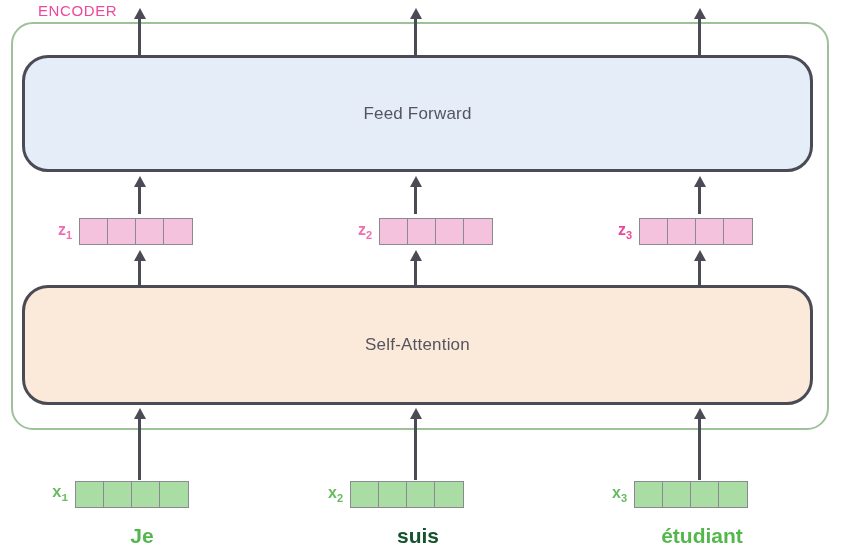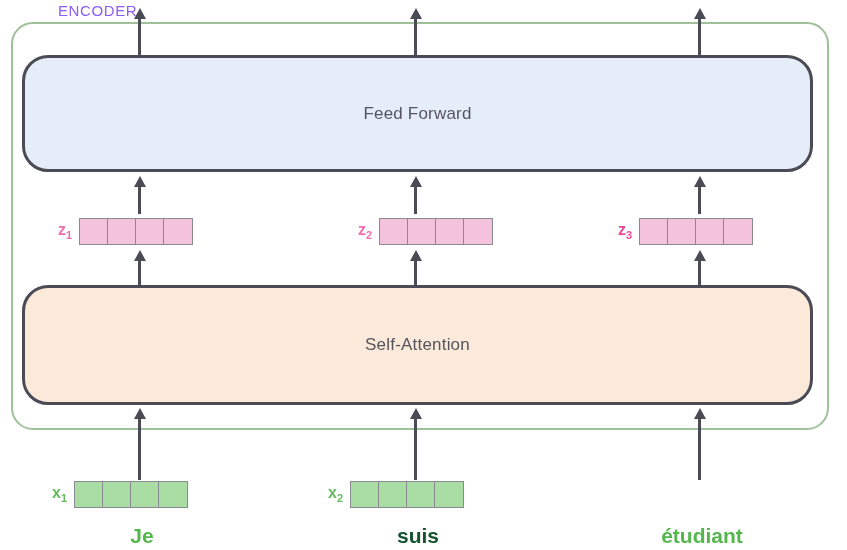--- a/index.html
+++ b/index.html
@@ -140,21 +140,21 @@
     white-space: nowrap;
     transform: translateX(-50%);
   }
 </style>
 </head>
 <body>
 
 <div id="diagram">
 
   <div class="encoder-frame" style="border-color: rgb(158, 193, 154);"></div>
-  <div class="encoder-label" style="color: #8b5cf6; margin-left: 20px;">ENCODER</div>
+  <div class="encoder-label" style="color: #ec4899;">ENCODER</div>
 
   <div class="arrow" style="left:134px; top:8px; height:48px;">
     <div class="head" style="border-bottom-color: rgb(75, 75, 85);"></div>
     <div class="stem" style="top: 10px; height: 38px; background: rgb(75, 75, 85);"></div>
   </div>
   <div class="arrow" style="left:410px; top:8px; height:48px;">
     <div class="head" style="border-bottom-color: rgb(75, 75, 85);"></div>
     <div class="stem" style="top: 10px; height: 38px; background: rgb(75, 75, 85);"></div>
   </div>
   <div class="arrow" style="left:694px; top:8px; height:48px;">
@@ -239,21 +239,21 @@
   <div class="arrow" style="left:410px; top:408px; height:72px;">
     <div class="head" style="border-bottom-color: rgb(75, 75, 85);"></div>
     <div class="stem" style="top: 10px; height: 62px; background: rgb(75, 75, 85);"></div>
   </div>
   <div class="arrow" style="left:694px; top:408px; height:72px;">
     <div class="head" style="border-bottom-color: rgb(75, 75, 85);"></div>
     <div class="stem" style="top: 10px; height: 62px; background: rgb(75, 75, 85);"></div>
   </div>
 
   <div class="vector-group x-group" style="left:52px; top:481px;">
-    <span class="vector-label" style="color: rgb(102, 187, 95);">
+    <span class="vector-label" style="color: rgb(102, 187, 95); font-family: Liberation Mono, monospace;">
       <span>x</span><sub>1</sub>
     </span>
     <span class="cells">
       <span class="cell" style="background: rgb(169, 221, 163);"></span>
       <span class="cell" style="background: rgb(169, 221, 163);"></span>
       <span class="cell" style="background: rgb(169, 221, 163);"></span>
       <span class="cell" style="background: rgb(169, 221, 163);"></span>
     </span>
   </div>
 
@@ -262,18 +262,29 @@
       <span>x</span><sub>2</sub>
     </span>
     <span class="cells">
       <span class="cell" style="background: rgb(169, 221, 163);"></span>
       <span class="cell" style="background: rgb(169, 221, 163);"></span>
       <span class="cell" style="background: rgb(169, 221, 163);"></span>
       <span class="cell" style="background: rgb(169, 221, 163);"></span>
     </span>
   </div>
 
+  <div class="vector-group x-group" style="left:612px; top:481px;">
+    <span class="vector-label" style="color: rgb(102, 187, 95);">
+      <span>x</span><sub>3</sub>
+    </span>
+    <span class="cells">
+      <span class="cell" style="background: rgb(169, 221, 163);"></span>
+      <span class="cell" style="background: rgb(169, 221, 163);"></span>
+      <span class="cell" style="background: rgb(169, 221, 163);"></span>
+      <span class="cell" style="background: rgb(169, 221, 163);"></span>
+    </span>
+  </div>
 
   <div class="word-label" style="left: 142px; top: 524px; color: rgb(84, 183, 76);">Je</div>
   <div class="word-label" style="left: 418px; top: 524px; color: #14532d;">suis</div>
   <div class="word-label" style="left: 702px; top: 524px; color: rgb(84, 183, 76);">étudiant</div>
 
 </div>
 
 </body></html>

